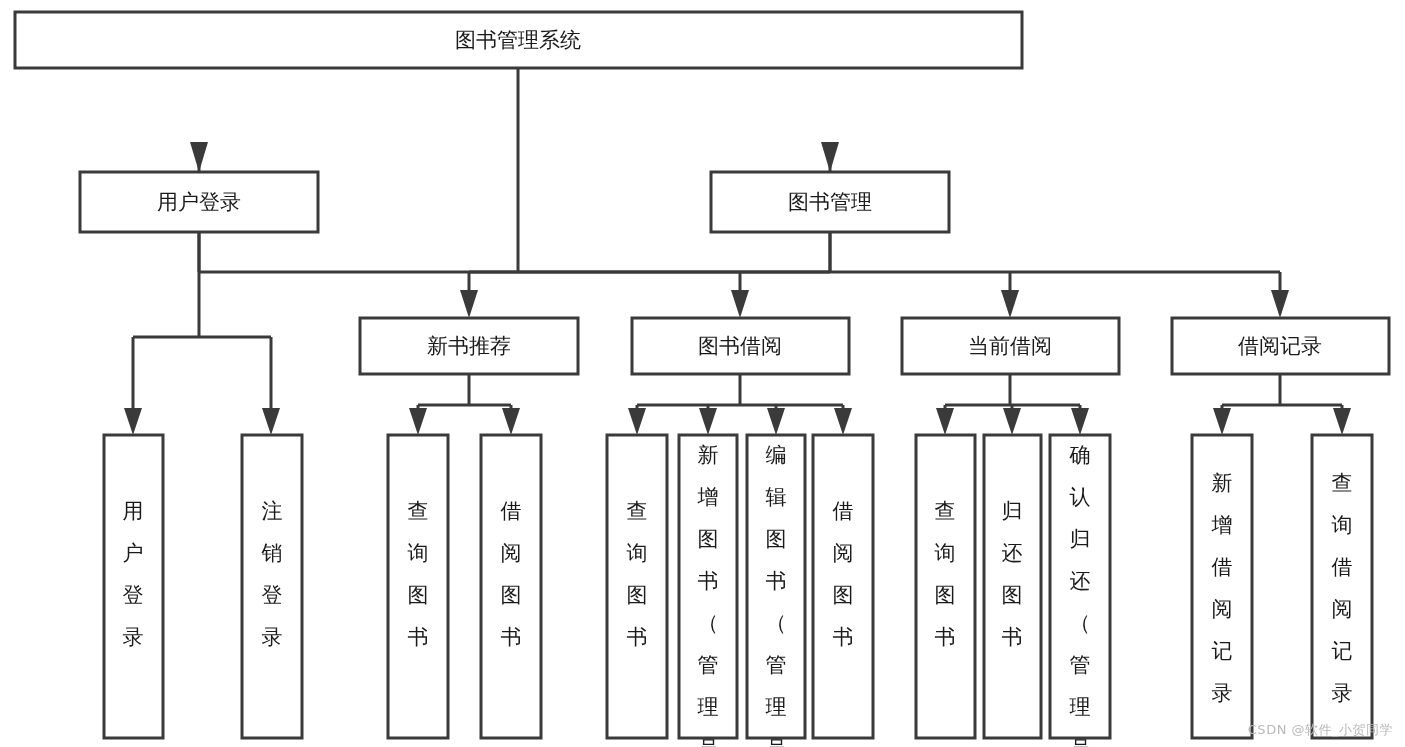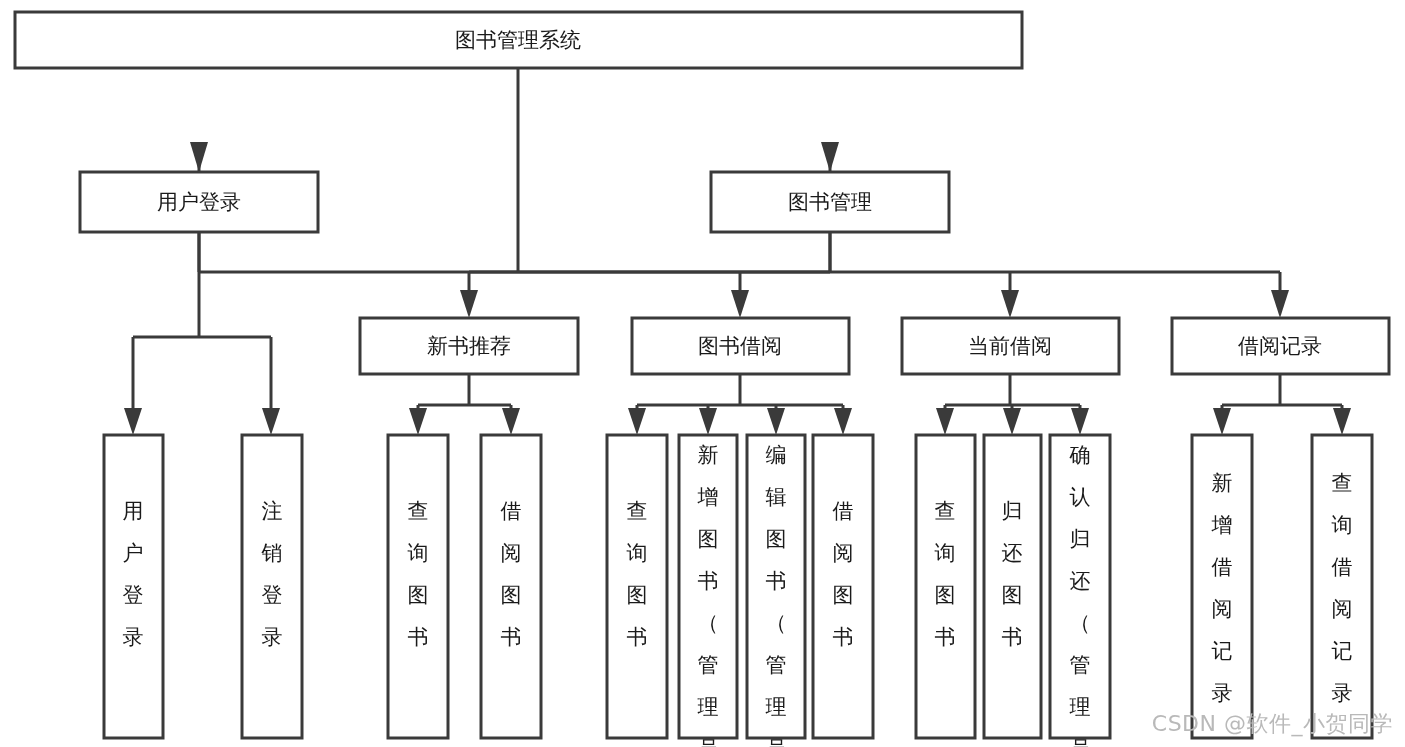--- a/index.html
+++ b/index.html
@@ -51,21 +51,21 @@
     font-family: "DejaVu Sans", "Liberation Sans", sans-serif;
     font-size: 21px;
     fill: #1a1a1a;
     text-anchor: middle;
   }
   .watermark {
     position: absolute;
     right: 12px;
     bottom: 8px;
     font-family: "DejaVu Sans", "Liberation Sans", sans-serif;
-    font-size: 22px;
+    font-size: 13px;
     color: #b9b9b9;
     letter-spacing: 0.5px;
     white-space: nowrap;
     pointer-events: none;
   }
 </style>
 </head>
 <body>
 
 <div id="diagram-root">

